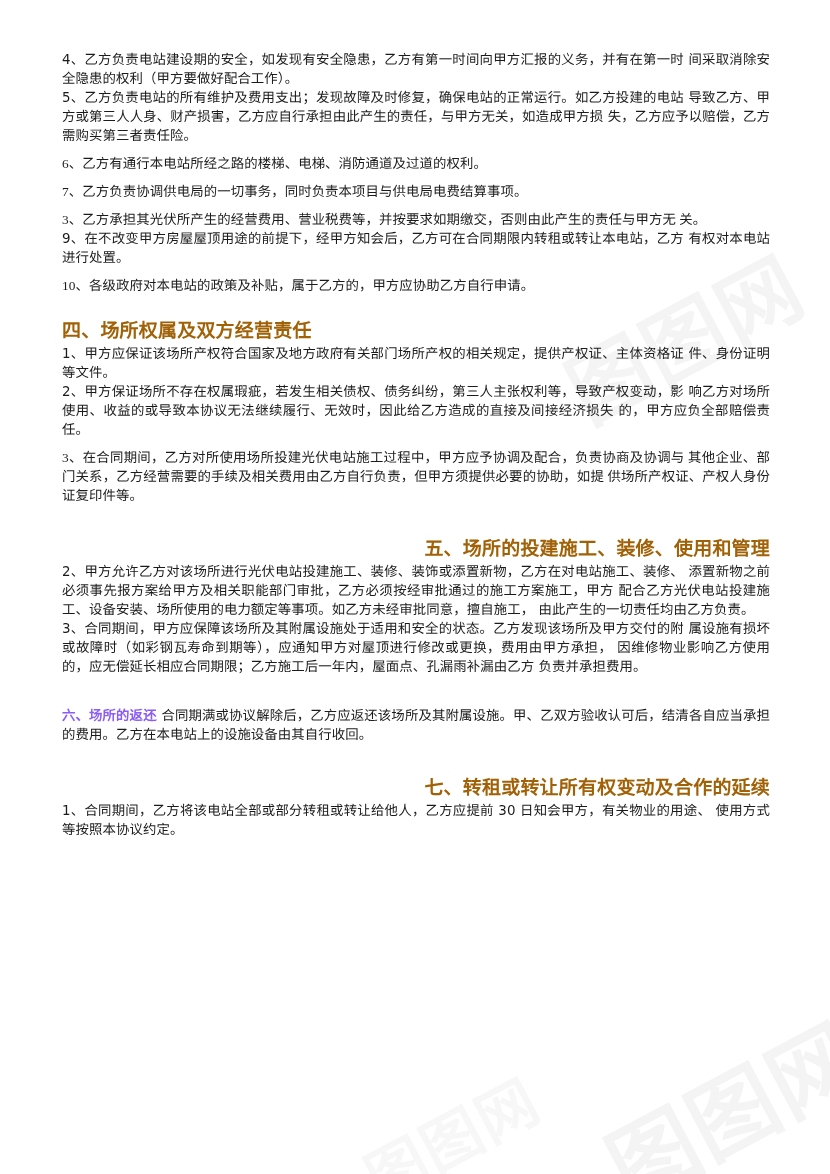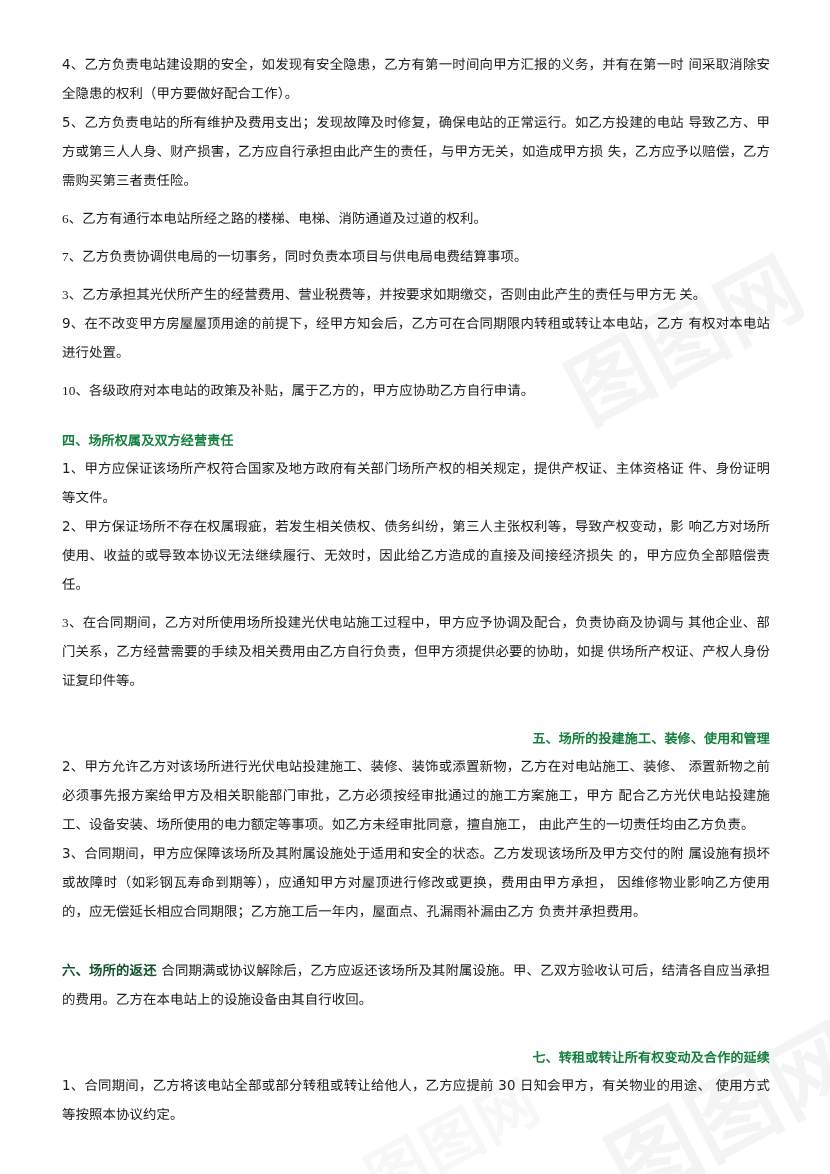--- a/index.html
+++ b/index.html
@@ -42,46 +42,46 @@
 
   .content {
     position: relative;
     z-index: 1;
     padding: 50px 60px 0 62px;
     box-sizing: border-box;
   }
 
   .para {
     font-size: 13.4px;
-    line-height: 29px;
+    line-height: 19px;
     color: #1b1b1b;
     text-align: justify;
     text-justify: inter-ideograph;
     margin: 0;
     letter-spacing: 0.1px;
     word-break: break-all;
   }
   .para + .para { margin-top: 0px; }
   .para.gap-sm { margin-top: 9px; font-family: Liberation Serif, serif; }
   .para.gap-lg { margin-top: 30px; }
 
   .heading {
-    font-size: 13px;
+    font-size: 19px;
     line-height: 27px;
     font-weight: 700;
-    color: #15803d;
+    color: #a16207;
     margin: 0;
     letter-spacing: 0.2px;
   }
   .heading.gap-top { margin-top: 22px; }
   .heading.gap-top-lg { margin-top: 30px; text-align: right; }
 
   .inline-heading {
     font-weight: 700;
-    color: #14532d;
+    color: #8b5cf6;
   }
   .inline-rest {
     font-weight: 400;
   }
 </style>
 </head>
 <body>
 
 <div class="page">
 

